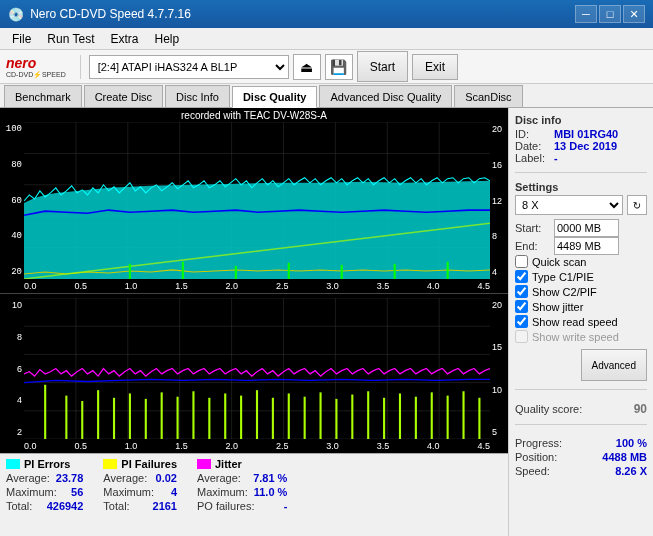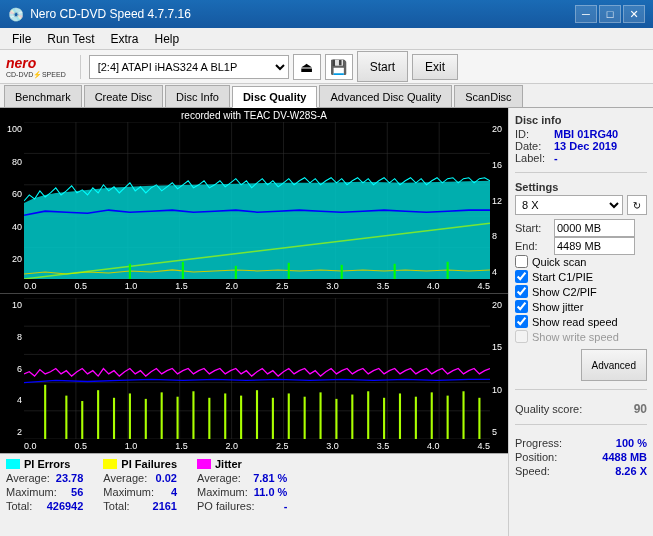--- a/index.html
+++ b/index.html
@@ -121,21 +121,21 @@
 
     .divider { height: 1px; background: #ccc; margin: 4px 0; }
 
     .settings-section { }
     .speed-row { display: flex; gap: 4px; align-items: center; margin-bottom: 4px; }
     .speed-select { height: 20px; font-size: 11px; border: 1px solid #aaa; background: white; padding: 0 2px; flex: 1; }
     .refresh-btn { width: 20px; height: 20px; border: 1px solid #aaa; background: white; cursor: pointer; font-size: 10px; display: flex; align-items: center; justify-content: center; }
 
     .mb-input-row { display: flex; align-items: center; gap: 4px; margin-bottom: 0; }
     .mb-label { min-width: 35px; color: #333; }
-    .mb-input { width: 81px; height: 18px; border: 1px solid #aaa; font-size: 11px; padding: 0 2px; background: white; }
+    .mb-input { width: 65px; height: 18px; border: 1px solid #aaa; font-size: 11px; padding: 0 2px; background: white; }
 
     .checkbox-row { display: flex; align-items: center; gap: 4px; margin-bottom: 2px; }
     .checkbox-row input[type="checkbox"] { margin: 0; }
 
     .advanced-btn {
       align-self: flex-end;
       height: 32px;
       padding: 0 10px;
       background: linear-gradient(to bottom, #f5f5f5, #e0e0e0);
       border: 1px solid #aaa;
@@ -242,21 +242,21 @@
 </div>
 
 <div class="main-content">
 
   <div style="flex:1; display:flex; flex-direction:column; overflow:hidden;">
 
     <div class="chart-wrapper" style="height:185px; position:relative; background:#000; flex-shrink:0;">
 
       <div style="position:absolute;top:2px;left:50%;transform:translateX(-50%);color:white;font-size:10px;z-index:10;white-space:nowrap;">recorded with TEAC    DV-W28S-A</div>
 
-      <div class="y-axis-left" style="bottom:27px;top:14px;">
+      <div class="y-axis-left" style="bottom:14px;top:14px;font-family:Liberation Mono, monospace;">
         <span>100</span>
         <span>80</span>
         <span>60</span>
         <span>40</span>
         <span>20</span>
       </div>
 
       <div class="y-axis-right" style="bottom:14px;top:14px;">
         <span>20</span>
         <span>16</span>
@@ -497,21 +497,21 @@
         <span class="mb-label">End:</span>
         <input class="mb-input" type="text" value="4489 MB" style="">
       </div>
 
       <div class="checkbox-row">
         <input type="checkbox" id="quick-scan" style="">
         <label for="quick-scan">Quick scan</label>
       </div>
       <div class="checkbox-row">
         <input type="checkbox" id="show-c1pie" checked="" style="">
-        <label for="show-c1pie">Start C1/PIE</label>
+        <label for="show-c1pie">Type C1/PIE</label>
       </div>
       <div class="checkbox-row">
         <input type="checkbox" id="show-c2pif" checked="" style="">
         <label for="show-c2pif">Show C2/PIF</label>
       </div>
       <div class="checkbox-row">
         <input type="checkbox" id="show-jitter" checked="" style="">
         <label for="show-jitter">Show jitter</label>
       </div>
       <div class="checkbox-row">

